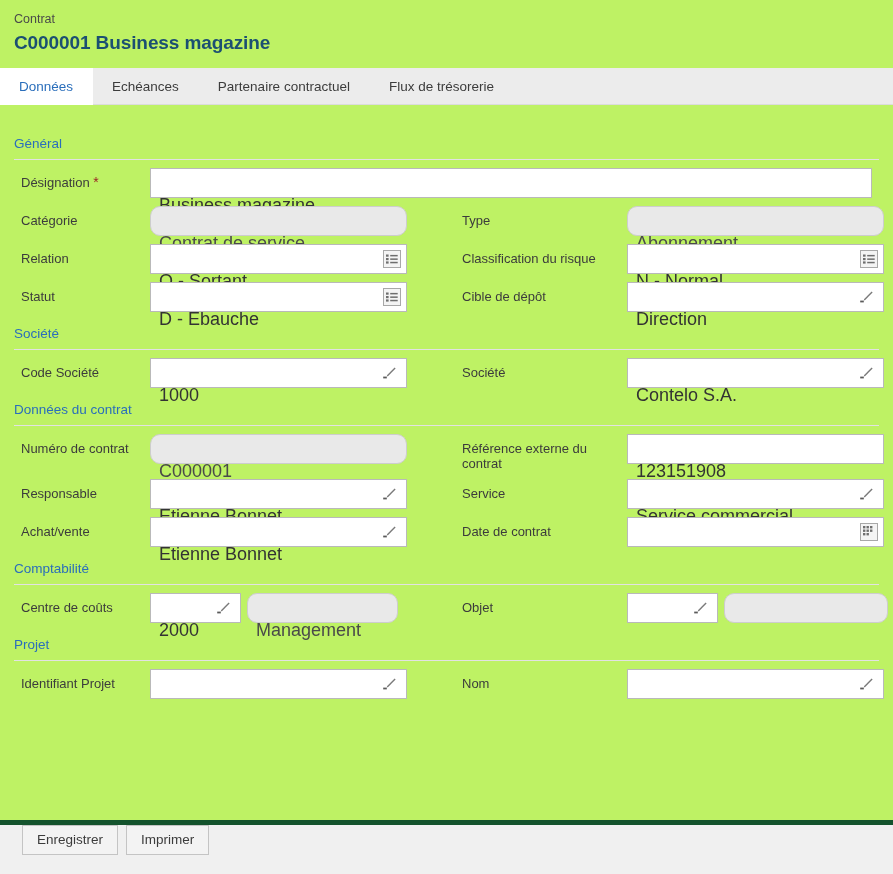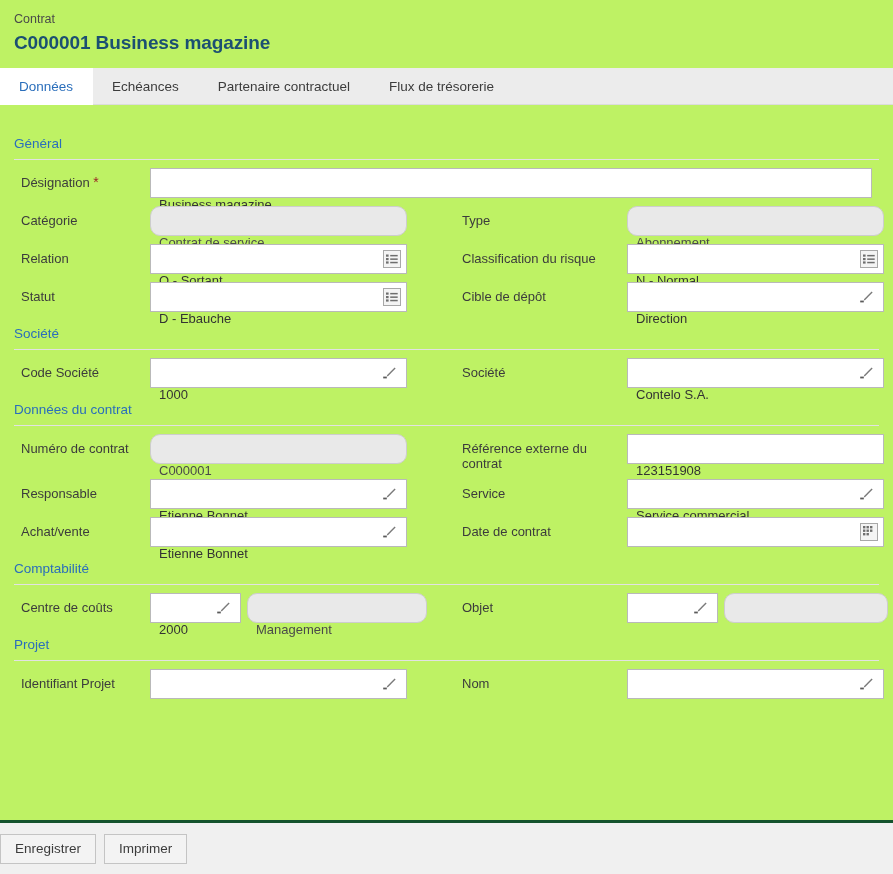--- a/index.html
+++ b/index.html
@@ -116,35 +116,35 @@
     display: flex;
     align-items: center;
     flex: 0 0 auto;
   }
   .field.readonly {
     background: #e9e9e9;
     border-color: #cdcdcd;
     border-radius: 10px;
   }
   .field .val {
-    font-size: 13px;
+    font-size: 18px;
     color: #333333;
     padding: 0 8px;
     line-height: 28px;
     white-space: nowrap;
     overflow: hidden;
     flex: 1 1 auto;
     margin-top: 44px;
   }
   .field.readonly .val { color: #4a4a4a; }
 
   .w-full  { width: 722px; }
   .w-std   { width: 257px; }
   .w-mid   { width: 91px; }
-  .w-grey  { width: 180px; }
+  .w-grey  { width: 151px; }
   .w-grey2 { width: 164px; }
 
   
   .icon-btn {
     flex: 0 0 auto;
     display: flex;
     align-items: center;
     justify-content: center;
     cursor: pointer;
   }
@@ -159,24 +159,24 @@
     width: 20px; height: 18px;
     margin-right: 7px;
     display: flex; align-items: center; justify-content: center;
   }
 
   
   .footer {
     flex: 0 0 auto;
     height: 54px;
     background: #f0f0f0;
-    border-top: 3px solid #14532d;
-    display: flex;
-    align-items: center;
-    padding-left: 0;
+    border-top: 5px solid #14532d;
+    display: flex;
+    align-items: flex-start;
+    padding-left: 22px;
     gap: 8px;
   }
   .btn {
     height: 30px;
     min-width: 74px;
     padding: 0 14px;
     background: #f3f3f3;
     border: 1px solid #c4c4c4;
     font-size: 13.5px;
     color: #3c3c3c;

